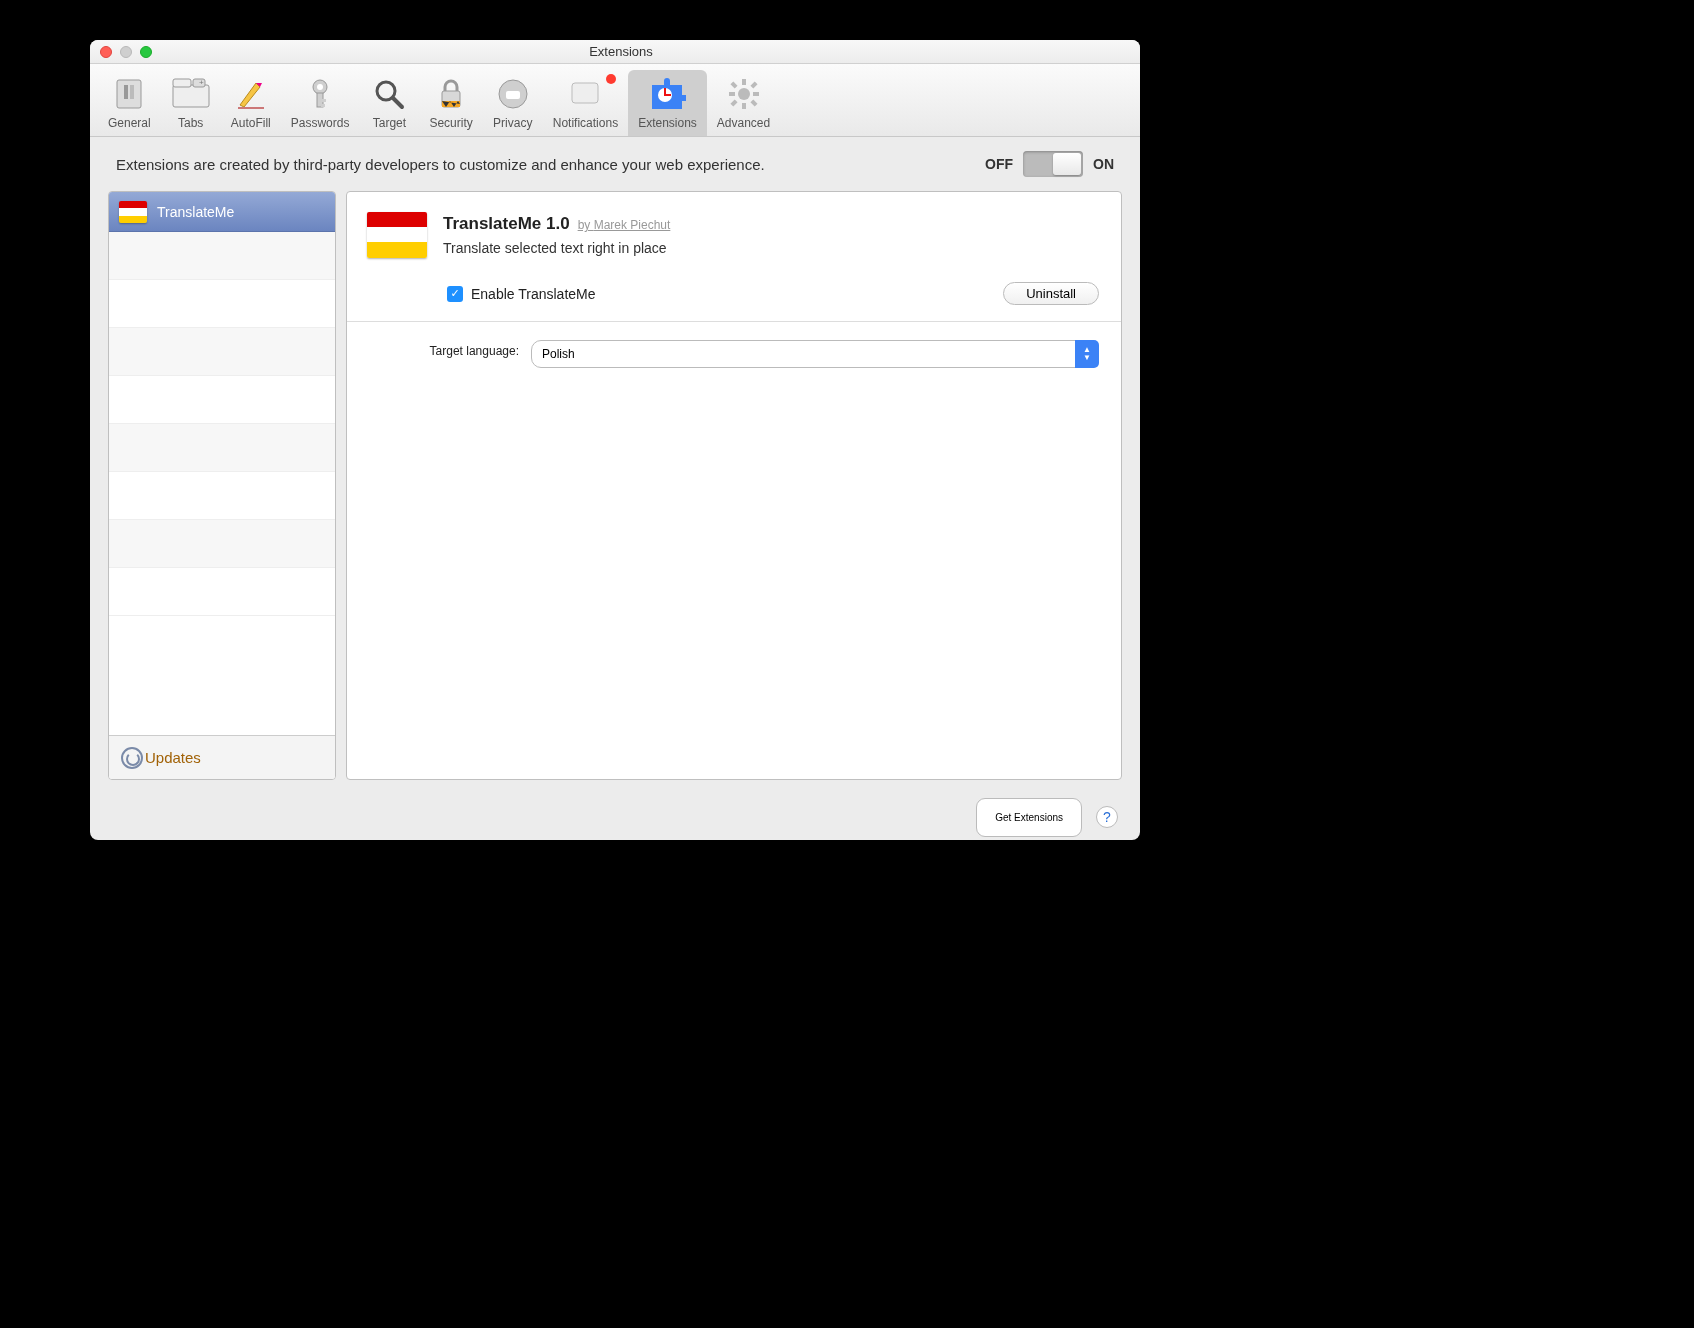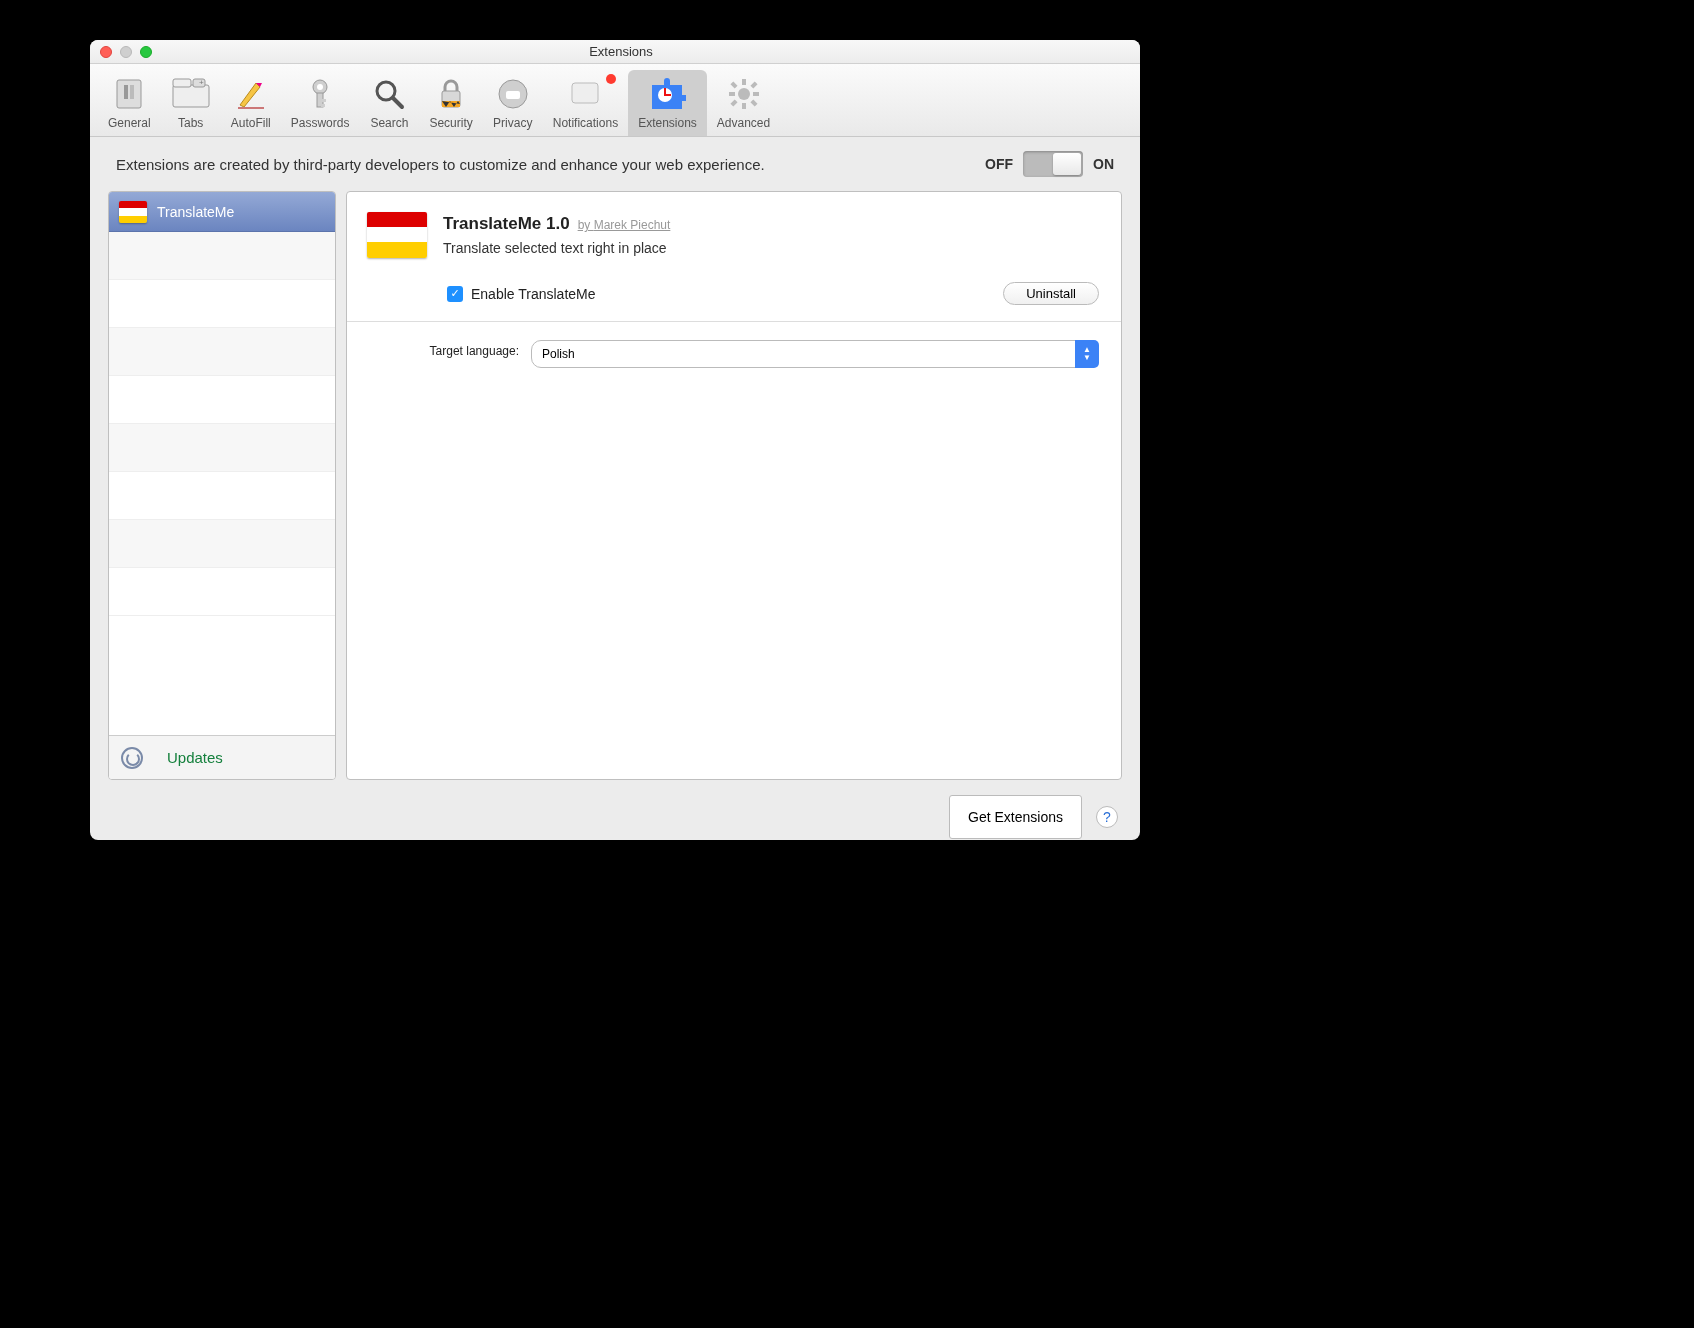--- a/index.html
+++ b/index.html
@@ -28,21 +28,21 @@
   .switch { width:60px; height:26px; background:#bbb; border-radius:4px; position:relative; box-shadow:inset 0 1px 3px rgba(0,0,0,.3); cursor:pointer;}
   .switch-knob { position:absolute; right:2px; top:2px; width:28px; height:22px; background:linear-gradient(#fff,#e8e8e8); border-radius:3px; box-shadow:0 1px 2px rgba(0,0,0,.3);}
   .main-split { display:flex; flex:1; padding:0 18px 14px 18px; gap:10px; min-height:0;}
   .sidebar { width:228px; border:1px solid #bfbfbf; border-radius:4px; background:#fff; display:flex; flex-direction:column; overflow:hidden;}
   .ext-row { height:40px; display:flex; align-items:center; gap:10px; padding:0 10px; font-size:14px; color:#222; background:#fff; border-bottom:1px solid #eee;}
   .ext-row.selected { background:linear-gradient(#94a9d6,#6b85c0); color:#fff; border-bottom:1px solid #5c74ac;}
   .ext-icon { width:28px; height:22px; background:linear-gradient(to bottom,#d00 33%,#fff 33% 66%,#ffce00 66%); border-radius:2px; box-shadow:0 1px 2px rgba(0,0,0,.3);}
   .ext-icon.big { width:60px; height:46px; }
   .sidebar-empty-row { height:48px; border-bottom:1px solid #eee; background:#fff;}
   .sidebar-empty-row.alt { background:#f7f7f7;}
-  .sidebar-footer { margin-top:auto; height:44px; border-top:1px solid #ccc; background:#f4f4f4; display:flex; align-items:center; gap:24px; padding:0 12px; font-size:15px; color:#15803d;}
+  .sidebar-footer { margin-top:auto; height:44px; border-top:1px solid #ccc; background:#f4f4f4; display:flex; align-items:center; gap:2px; padding:0 12px; font-size:15px; color:#a16207;}
   .updates-icon { width:22px; height:22px; border:2px solid #7a8aa8; border-radius:50%; position:relative;}
   .updates-icon::after{content:"";position:absolute;left:3px;top:3px;width:10px;height:10px;border:2px solid #7a8aa8;border-radius:50%;border-top-color:transparent;}
   .detail { flex:1; border:1px solid #bfbfbf; border-radius:4px; background:#fff; display:flex; flex-direction:column; overflow:hidden;}
   .detail-top { padding:20px 20px 14px 20px; display:flex; gap:16px; border-bottom:1px solid #ddd;align-items:center;}
   .detail-info { flex:1; display:flex; flex-direction:column; gap:6px;}
   .detail-title { font-size:17px; font-weight:bold; color:#222; display:flex; align-items:baseline; gap:8px;}
   .detail-author { font-size:12px; color:#999; font-weight:normal; text-decoration:underline;}
   .detail-desc { font-size:14px; color:#333;}
   .enable-row { display:flex; align-items:center; justify-content:space-between; padding:10px 22px 16px 100px;}
   .enable-left { display:flex; align-items:center; gap:8px; font-size:14px; color:#222;}
@@ -51,21 +51,21 @@
   .detail-body { padding:18px 22px; display:flex; flex-direction:column; gap:16px;}
   .form-row { display:flex; align-items:flex-start; gap:12px;}
   .form-label { width:150px; text-align:right; font-size:12px; color:#222; padding-top:4px;}
   .select-wrap { flex:1; position:relative;}
   .mac-select { width:100%; height:28px; border:1px solid #bbb; border-radius:10px; background:#fff; padding:0 36px 0 10px; font-size:12px; display:flex; align-items:center;}
   .select-arrows { position:absolute; right:0; top:0; width:24px; height:28px; background:#3b82f6; border-radius:0 5px 5px 0; display:flex; flex-direction:column; align-items:center; justify-content:center; color:#fff; font-size:8px; line-height:8px;}
   .listbox { flex:1; border:1px solid #aaa; background:#fff; font-size:14px; height:150px; overflow:hidden;}
   .list-item { padding:2px 8px;}
   .list-item.selected { background:#d6d6d6;}
   .footer { height:46px; border-top:0; display:flex; align-items:center; justify-content:flex-end; gap:14px; padding:0 22px;}
-  .get-ext-btn { padding:13px 18px; font-size:14px; background:#fff; border:1px solid #bbb; border-radius:3px; cursor:pointer;}
+  .get-ext-btn { padding:13px 18px; font-size:10px; background:#fff; border:1px solid #bbb; border-radius:9px; cursor:pointer;}
   .help-btn { width:22px; height:22px; border:1.5px solid #bbb; border-radius:50%; color:#2a6fd6; font-size:14px; display:flex; align-items:center; justify-content:center; cursor:pointer; background:#fff;}
   svg { display:block;}
 </style>
 </head>
 <body>
 
 <div class="window">
 
   <div class="titlebar">
     <div class="traffic">
@@ -125,21 +125,21 @@
       <div class="tool-label">Passwords</div>
     </div>
 
     <div class="tool-item">
       <div class="tool-icon">
         <svg width="34" height="34" viewBox="0 0 34 34">
             <circle cx="14" cy="14" r="9" fill="none" stroke="#555" stroke-width="3"></circle>
             <line x1="21" y1="21" x2="30" y2="30" stroke="#555" stroke-width="4" stroke-linecap="round"></line>
           </svg>
       </div>
-      <div class="tool-label">Search</div>
+      <div class="tool-label">Target</div>
     </div>
 
     <div class="tool-item">
       <div class="tool-icon">
         <svg width="34" height="34" viewBox="0 0 34 34">
             <rect x="8" y="14" width="18" height="16" rx="2" fill="#d8d8d8" stroke="#999"></rect>
             <path d="M11 14 v-4 a6 6 0 0 1 12 0 v4" fill="none" stroke="#999" stroke-width="3"></path>
             <rect x="8" y="24" width="18" height="6" fill="#f5a623"></rect>
             <path d="M8 24 l4 6 l4 -6 l4 6 l4 -6 l2 3" fill="#333"></path>
           </svg>

